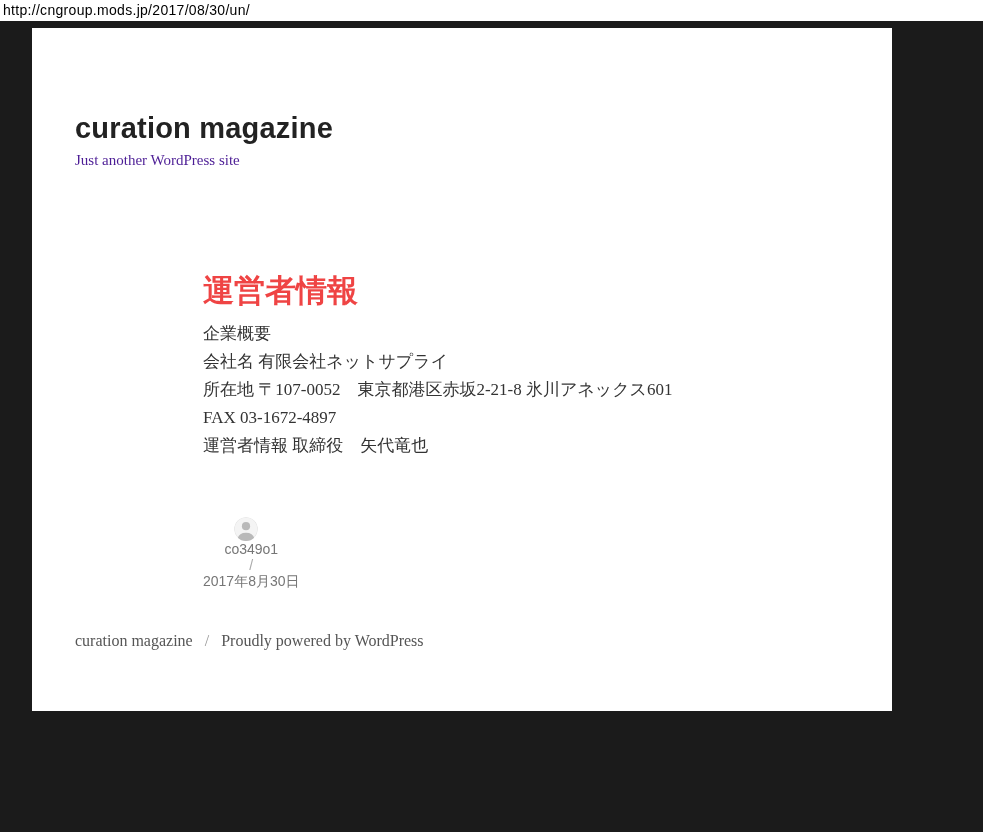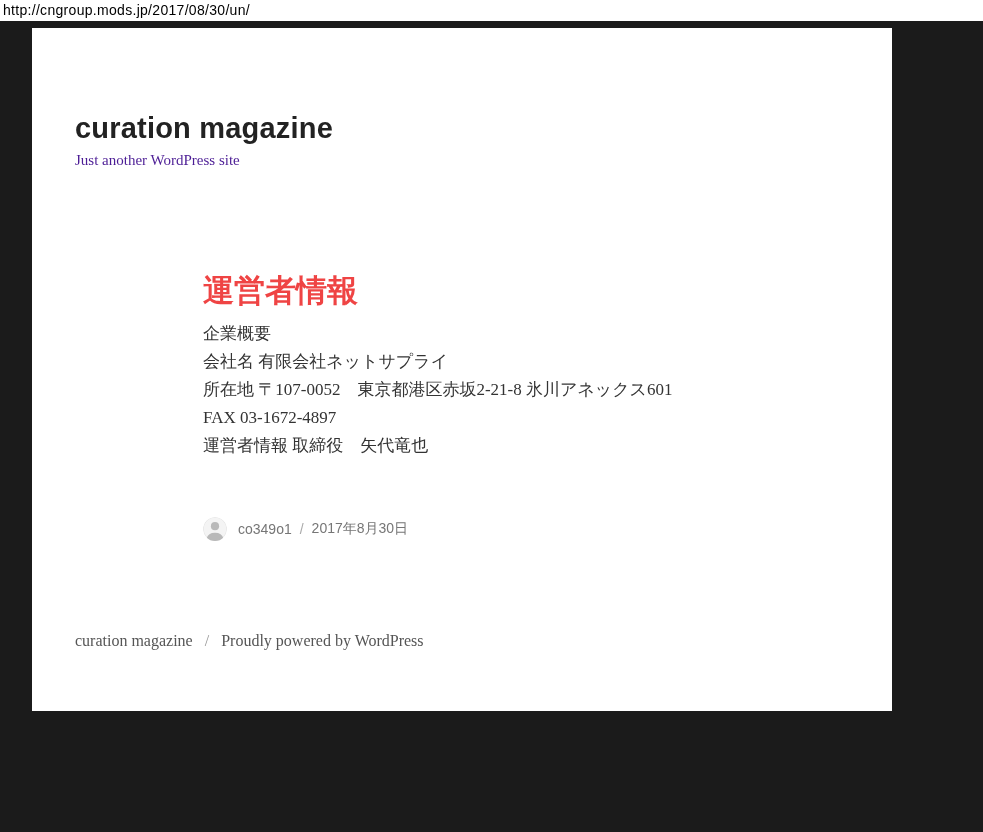--- a/index.html
+++ b/index.html
@@ -101,20 +101,21 @@
   
   .entry-meta {
     position: absolute;
     left: 171px; top: 489px;
     height: 24px;
     display: flex;
     align-items: center;
     font-family: "Liberation Sans", "DejaVu Sans", sans-serif;
     font-size: 14px;
     color: #767676;
+    flex-direction: column;
   }
   .avatar {
     width: 24px; height: 24px;
     border-radius: 50%;
     overflow: hidden;
     margin-right: 11px;
     flex: 0 0 auto;
   }
   .meta-link {
     color: #767676;

